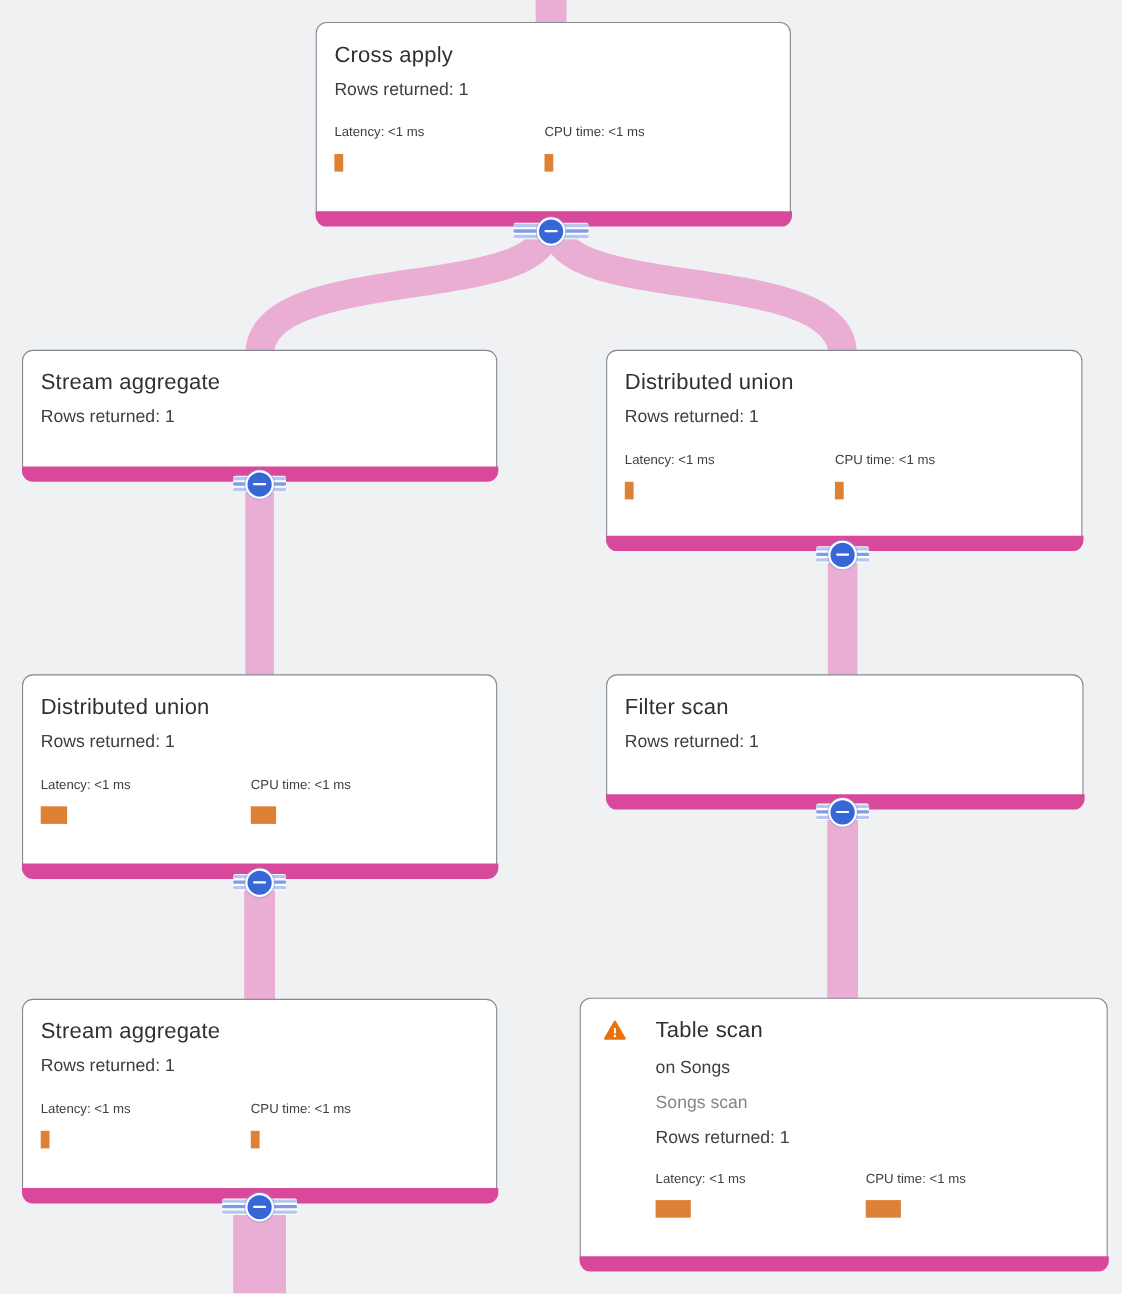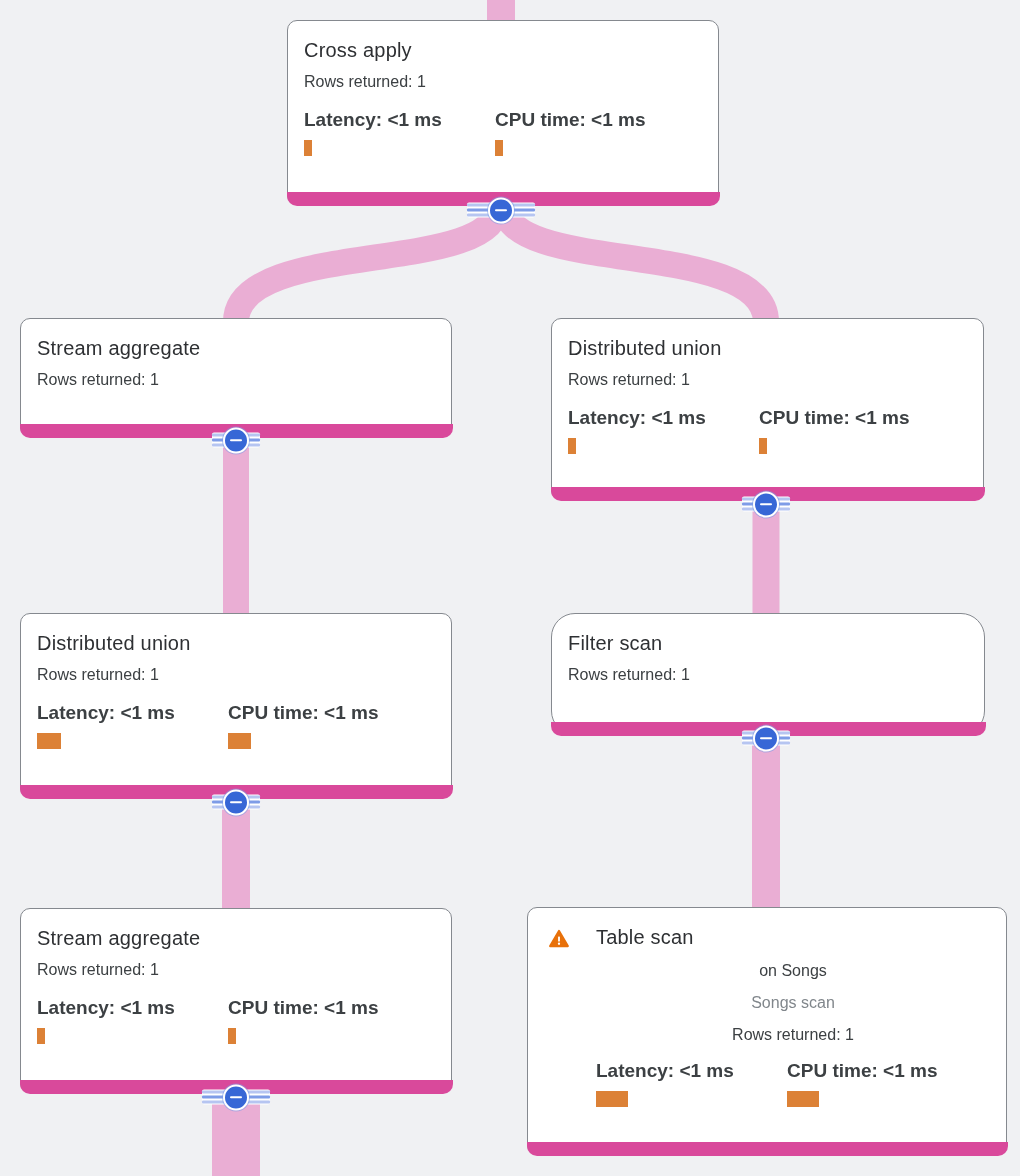--- a/index.html
+++ b/index.html
@@ -22,28 +22,28 @@
 
   .card{position:absolute;z-index:1;background:#fff;border:1.5px solid var(--card-border);
         border-radius:10px;box-sizing:border-box;padding:16px 16px 0 16px;cursor:pointer;}
   .accent-bar{position:absolute;left:-1.5px;right:-1.5px;bottom:-1.5px;height:14px;
         background:var(--accent-pink);border-radius:0 0 10px 10px;}
   .title{font-size:20px;line-height:26px;font-weight:500;color:var(--title-text);letter-spacing:.2px;}
   .line{font-size:16px;line-height:22px;color:var(--body-text);margin-top:8px;}
   .line.muted{color:var(--muted-text);margin-top:10px;}
   .metrics{display:flex;margin-top:16px;}
   .metric{width:191px;flex:none;}
-  .metric .mlabel{font-size:19px;line-height:22px;color:var(--body-text);font-weight:bold;}
+  .metric .mlabel{font-size:12px;line-height:22px;color:var(--body-text);}
   .bar{height:16px;background:var(--bar-orange);margin-top:9px;}
 
   
-  .title-row{display:flex;align-items:flex-end;}
+  .title-row{display:flex;align-items:center;}
   .warn{width:22px;height:22px;flex:none;margin:0 26px 0 2px;}
   .ts-content{padding-left:50px;}
-  .ts-content .line{margin-top:10px;text-align:center;}
+  .ts-content .line{margin-top:10px;}
   .ts-content .metrics{margin-top:14px;}
 
   
   .cbtn{position:absolute;z-index:3;height:15px;transform:translate(-50%,-50%);cursor:pointer;}
   .cbtn.wide{width:68px;}
   .cbtn.narrow{width:48px;}
   .stripes{position:absolute;left:0;right:0;top:0;bottom:0;background:#fff;border-radius:2px;}
   .sline{position:absolute;left:0;right:0;height:2.6px;border-radius:1px;}
   .sline.a{top:1.2px;background:#b6c5f1;}
   .sline.b{top:6.2px;background:#7e9ce7;}
@@ -117,21 +117,21 @@
         <div class="bar" style="width: 24px;"></div>
       </div>
       <div class="metric">
         <div class="mlabel">CPU time: &lt;1 ms</div>
         <div class="bar" style="width: 23px;"></div>
       </div>
     </div>
     <div class="accent-bar"></div>
   </div>
 
-  <div class="card" style="left:551px;top:613px;width:434px;height:122px;border-radius:24px;">
+  <div class="card" style="left:551px;top:613px;width:434px;height:122px;">
     <div class="title">Filter scan</div>
     <div class="line">Rows returned: 1</div>
     <div class="accent-bar"></div>
   </div>
 
   <div class="card" style="left:20px;top:908px;width:432px;height:185px;">
     <div class="title">Stream aggregate</div>
     <div class="line">Rows returned: 1</div>
     <div class="metrics">
       <div class="metric">

